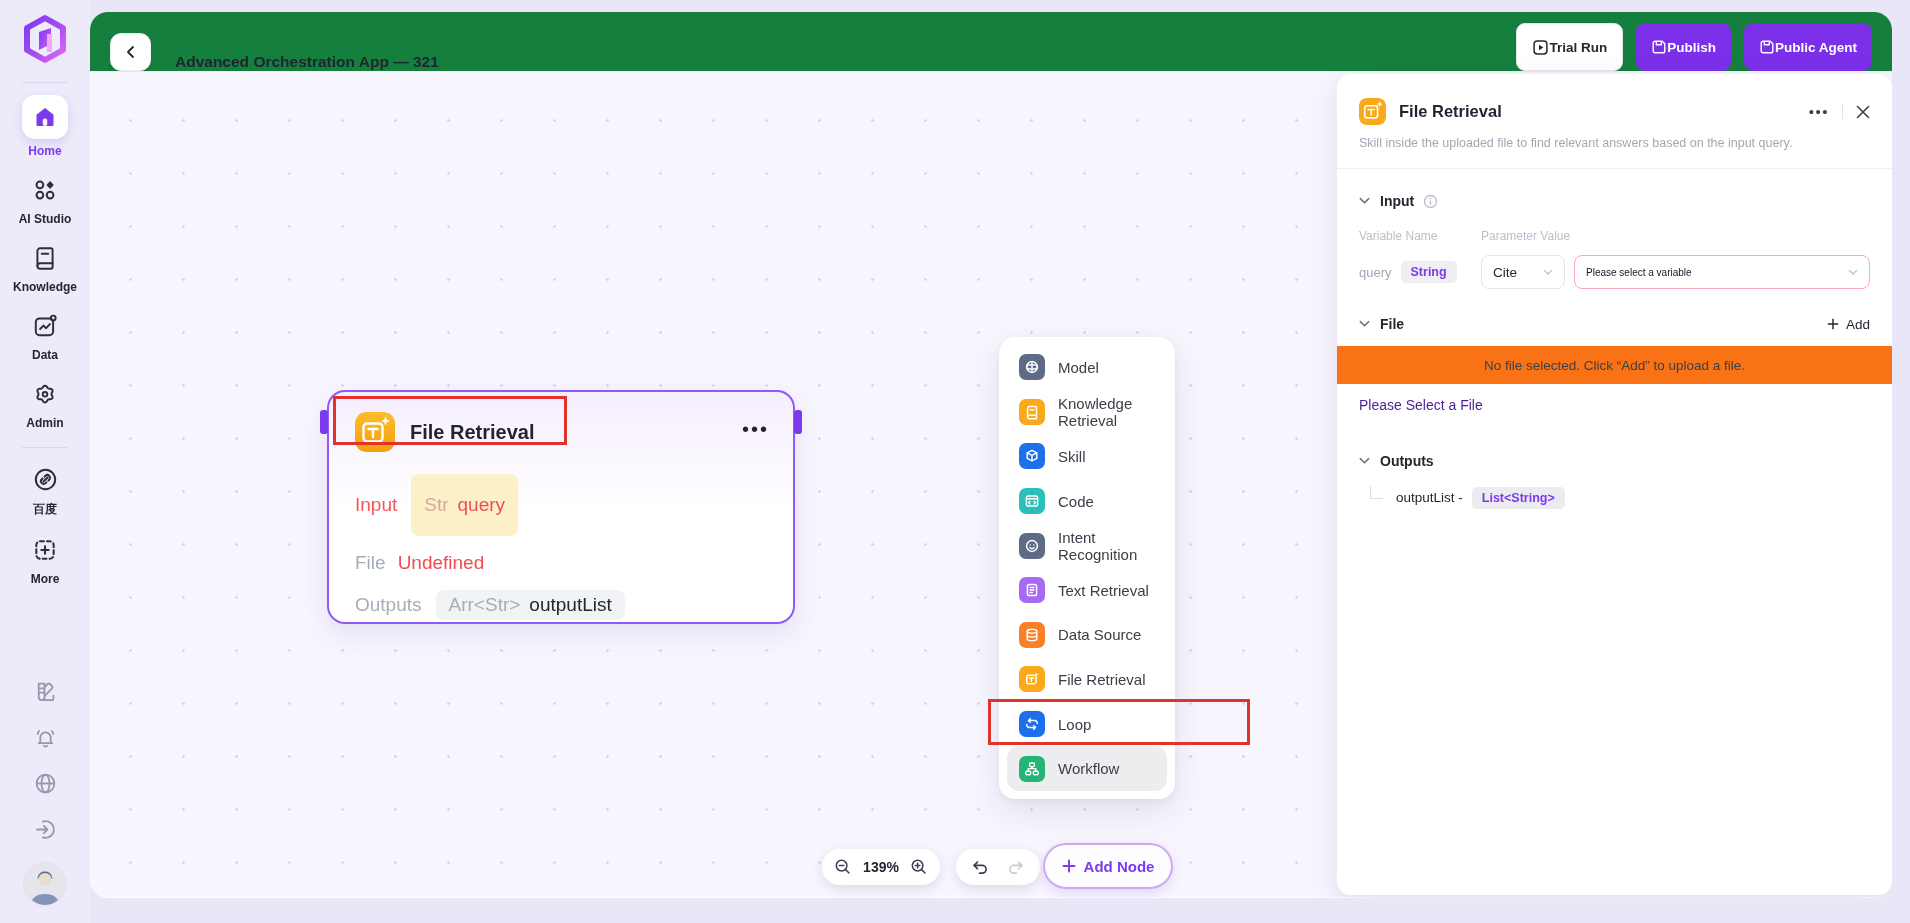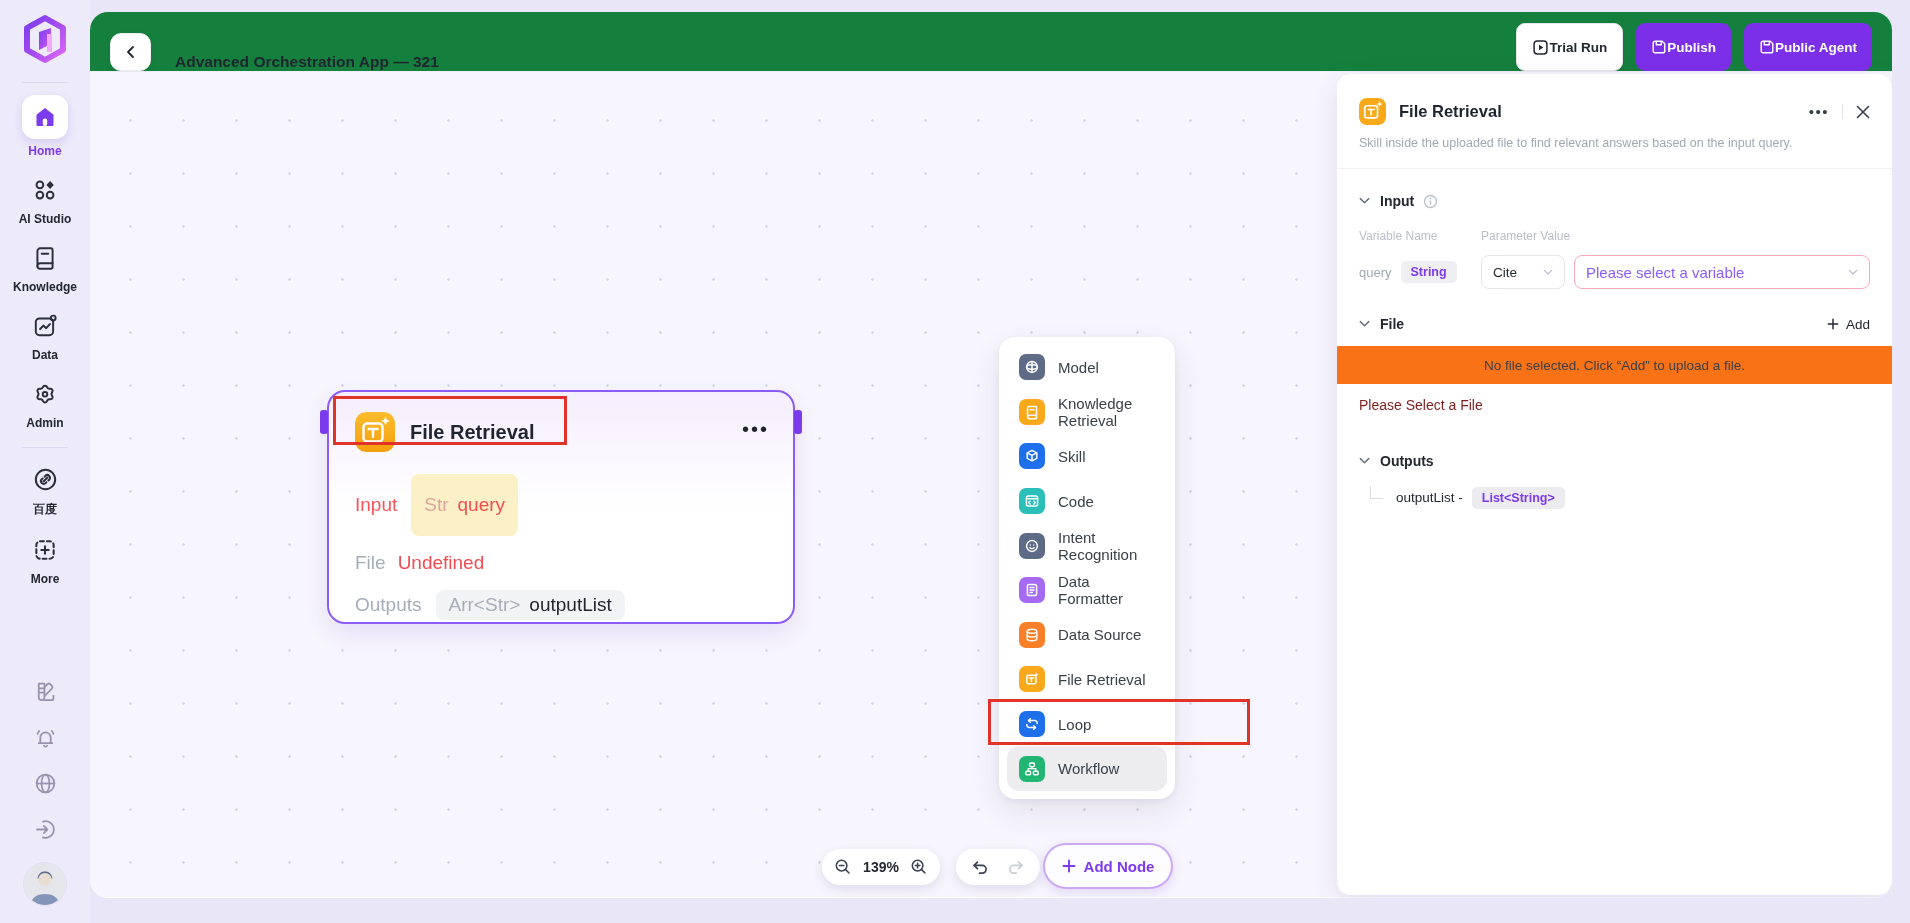--- a/index.html
+++ b/index.html
@@ -107,24 +107,24 @@
   .col-labels .c1 { width:122px; } 
   .param-row { display:flex; align-items:center; margin-top:12px; }
   .var-cell { width:122px; display:flex; align-items:center; }
   .var-name { font-size:13px; color:#a2a8b3; }
   .badge-purple { margin-left:9px; background:#efeff3; color:#7c3aed; font-size:12.5px; font-weight:700;
                   border-radius:5px; padding:4px 10px; }
   .select { height:34px; border:1px solid #e3e5ea; border-radius:8px; background:#fff; display:flex;
             align-items:center; padding:0 11px; cursor:pointer; }
   .sel-cite { width:84px; justify-content:space-between; font-size:13.5px; color:#23272f; }
   .sel-var { flex:1; margin-left:9px; justify-content:space-between; border-color:#f8a9bc; }
-  .sel-var .ph { font-size:15px; color:#8b5cf6; }
+  .sel-var .ph { font-size:10px; color:#0f172a; }
   .file-strip { margin:14px -22px 0; height:38px; background:#f97316; display:flex; align-items:center;
                 justify-content:center; font-size:13.5px; color:#3a4049; }
-  .file-error { margin-top:13px; font-size:14px; color:#7f1d1d; }
+  .file-error { margin-top:13px; font-size:14px; color:#4c1d95; }
   .out-row { display:flex; align-items:center; margin-top:17px; padding-left:11px; }
   .tree-l { width:13px; height:13px; border-left:1.5px solid #d9dce2; border-bottom:1.5px solid #d9dce2; margin-bottom:10px; }
   .out-name { margin-left:13px; font-size:13.5px; color:#23272f; }
   .out-row .badge-purple { background:#ebebf0; }
 </style>
 </head>
 <body>
 
 <aside class="sidebar">
   <svg class="logo" viewBox="0 0 56 56">
@@ -385,21 +385,21 @@
           </span>
         <span>Intent Recognition</span>
       </div>
       <div class="pal-item">
         <span class="pico c-purple">
             <svg width="16" height="16" viewBox="0 0 16 16" fill="none" stroke="#fff" stroke-width="1.5" stroke-linecap="round">
               <rect x="3.4" y="2.4" width="9.2" height="11.2" rx="1.8"></rect>
               <path d="M6 5.6h4M6 8h4M6 10.4h2.4"></path>
             </svg>
           </span>
-        <span>Data Formatter</span>
+        <span>Text Retrieval</span>
       </div>
       <div class="pal-item">
         <span class="pico c-orange">
             <svg width="16" height="16" viewBox="0 0 16 16" fill="none" stroke="#fff" stroke-width="1.4">
               <ellipse cx="8" cy="4.2" rx="4.8" ry="2"></ellipse>
               <path d="M3.2 4.2v7.6c0 1.1 2.1 2 4.8 2s4.8-.9 4.8-2V4.2"></path>
               <path d="M3.2 8c0 1.1 2.1 2 4.8 2s4.8-.9 4.8-2"></path>
             </svg>
           </span>
         <span>Data Source</span>

